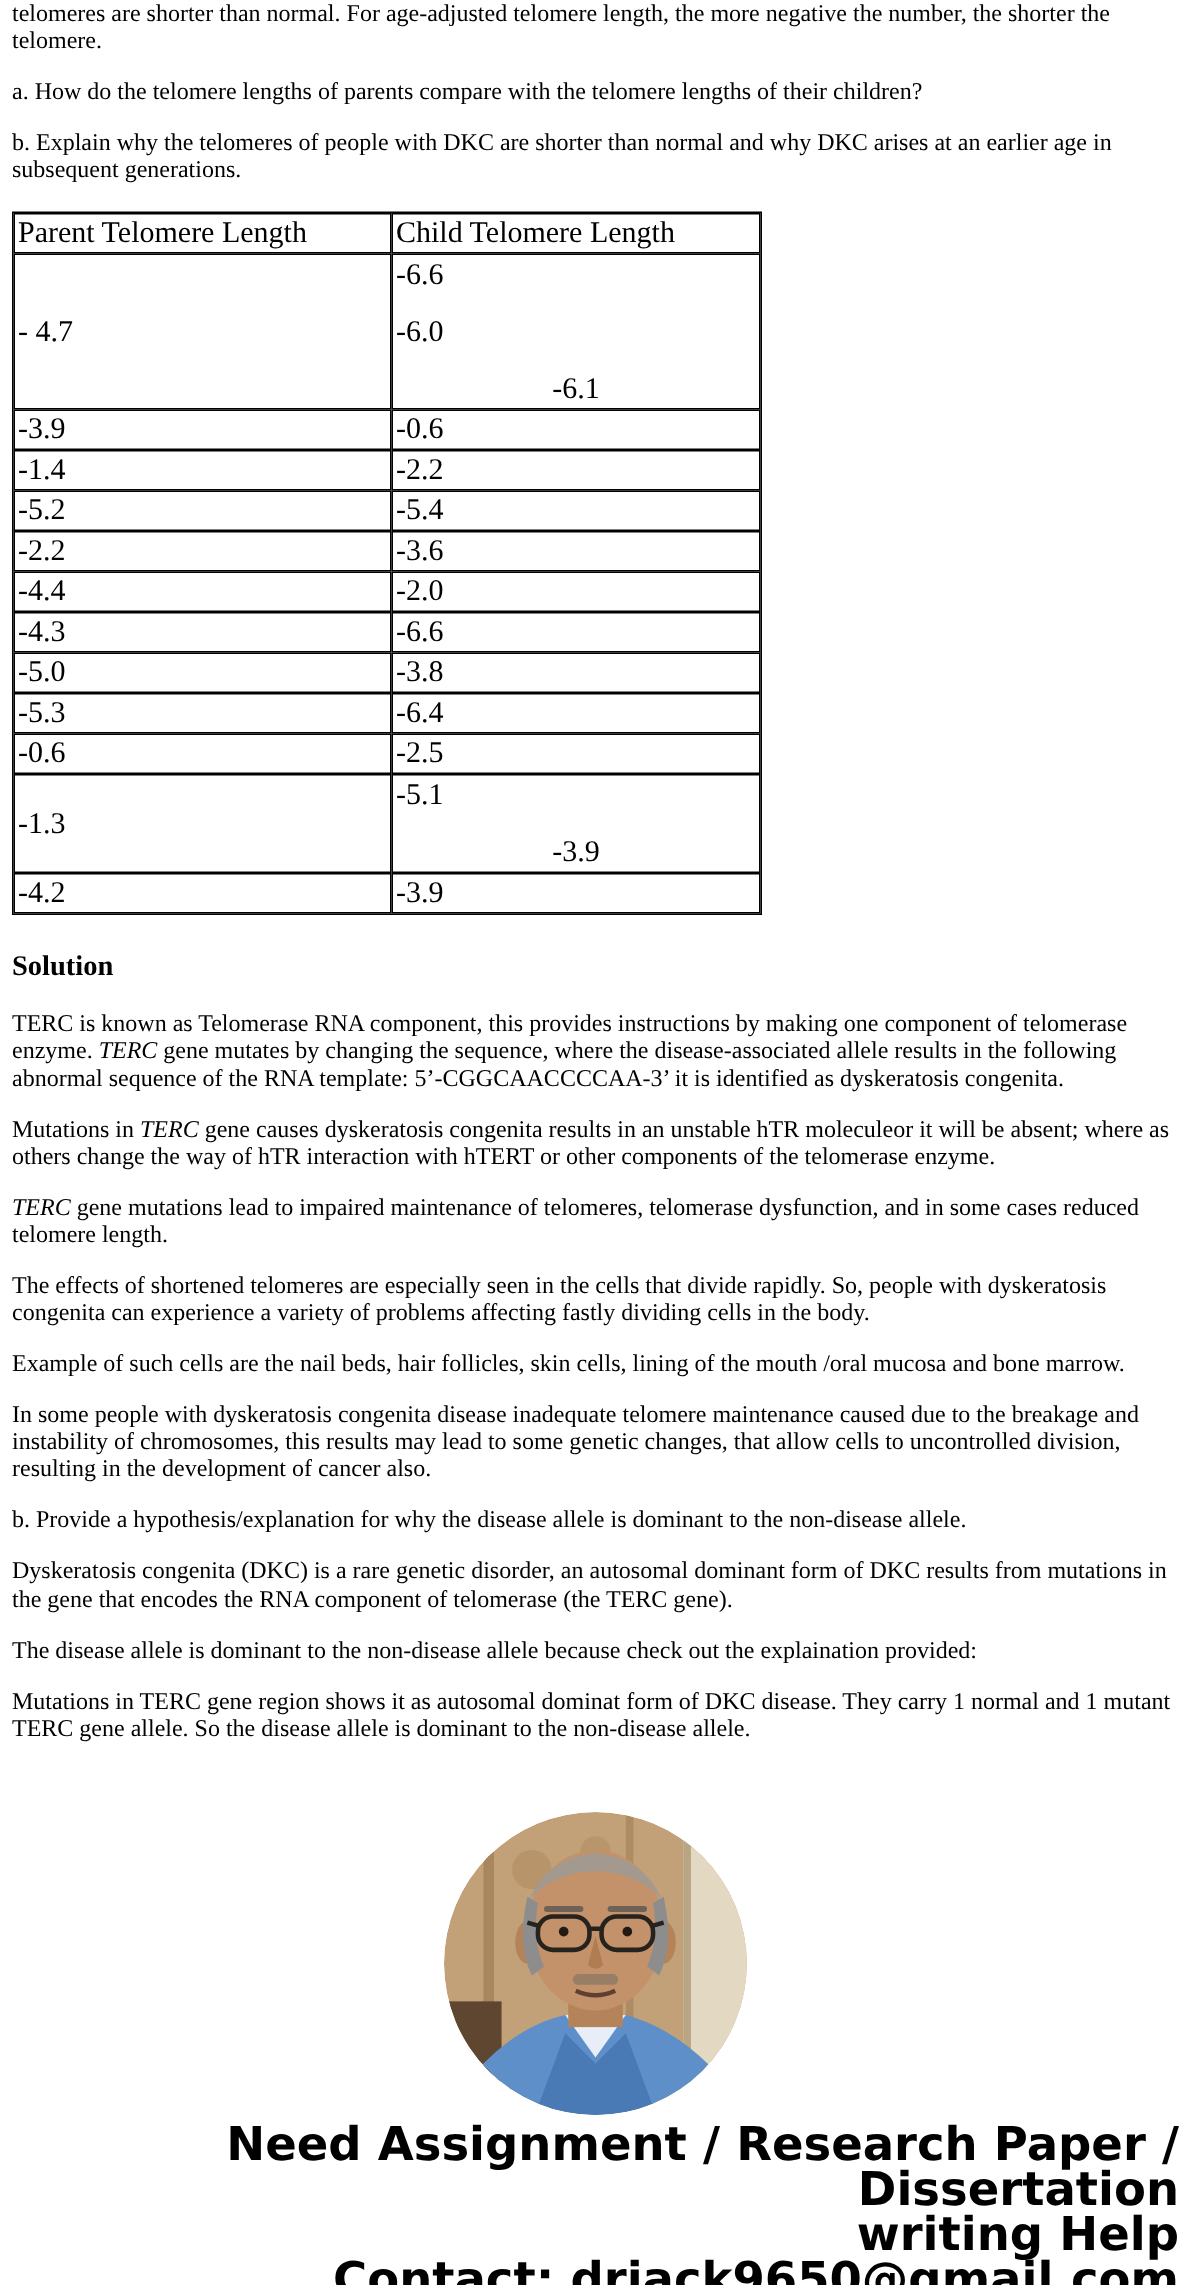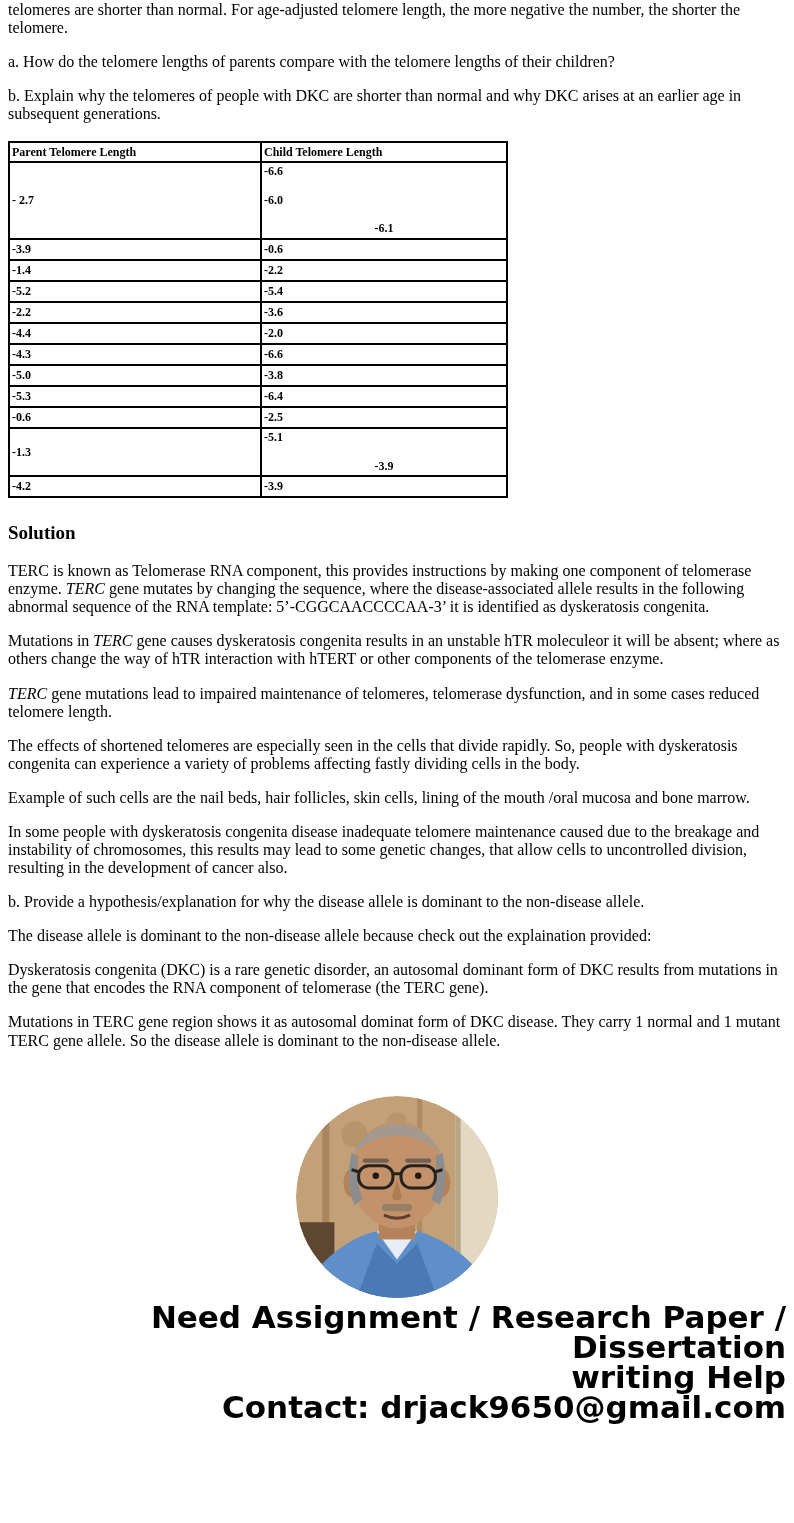--- a/index.html
+++ b/index.html
@@ -18,25 +18,25 @@
   
   table.telomere {
     border-collapse: separate;
     border-spacing: 0;
     border: 1px solid #000;
     width: 500px;
     margin: 18px 0 16px 0;
   }
   table.telomere th, table.telomere td {
     border: 1px solid #000;
-    font-weight: bold;
+    font-weight: normal;
     text-align: left;
     padding: 1px 2px;
     vertical-align: middle;
-    font-size: 12px;
+    font-size: 20px;
   }
   table.telomere th { height: 20px; }
   table.telomere col.c1 { width: 253px; }
   table.telomere col.c2 { width: 247px; }
   td.single { height: 21px; }
   td.multi { vertical-align: top; }
   td p { margin: 15px 0; line-height: 1.13; }
   td p:first-child { margin-top: 1px; }
   td p:last-child { margin-bottom: 1px; text-align: center; }
 
@@ -87,21 +87,21 @@
         <col class="c2">
       </colgroup>
     <thead>
       <tr>
         <th>Parent Telomere Length</th>
         <th>Child Telomere Length</th>
       </tr>
     </thead>
     <tbody>
       <tr>
-        <td>- 2.7</td>
+        <td>- 4.7</td>
         <td class="multi">
           <p>-6.6</p>
           <p>-6.0</p>
           <p>-6.1</p>
         </td>
       </tr>
       <tr>
         <td class="single">-3.9</td>
         <td class="single">-0.6</td>
       </tr>
@@ -161,23 +161,23 @@
   <p><span class="i">TERC</span><span> gene mutations lead to impaired maintenance of telomeres, telomerase dysfunction, and in some cases reduced telomere length.</span></p>
 
   <p>The effects of shortened telomeres are especially seen in the cells that divide rapidly. So, people with dyskeratosis congenita can experience a variety of problems affecting fastly dividing cells in the body.</p>
 
   <p>Example of such cells are the nail beds, hair follicles, skin cells, lining of the mouth /oral mucosa and bone marrow.</p>
 
   <p>In some people with dyskeratosis congenita disease inadequate telomere maintenance caused due to the breakage and instability of chromosomes, this results may lead to some genetic changes, that allow cells to uncontrolled division, resulting in the development of cancer also.</p>
 
   <p class="b">b. Provide a hypothesis/explanation for why the disease allele is dominant to the non-disease allele.</p>
 
+  <p>Dyskeratosis congenita (DKC) is a rare genetic disorder, an autosomal dominant form of DKC results from mutations in the gene that encodes the RNA component of telomerase (the TERC gene).</p>
+
   <p>The disease allele is dominant to the non-disease allele because check out the explaination provided:</p>
-
-  <p>Dyskeratosis congenita (DKC) is a rare genetic disorder, an autosomal dominant form of DKC results from mutations in the gene that encodes the RNA component of telomerase (the TERC gene).</p>
 
   <p>Mutations in TERC gene region shows it as autosomal dominat form of DKC disease. They carry 1 normal and 1 mutant TERC gene allele. So the disease allele is dominant to the non-disease allele.</p>
 
   <div class="avatar-wrap">
     <span class="avatar">
       <svg viewBox="0 0 200 200" xmlns="http://www.w3.org/2000/svg">
         <defs>
           <clipPath id="avclip">
               <circle cx="100" cy="100" r="100"></circle>
             </clipPath>

